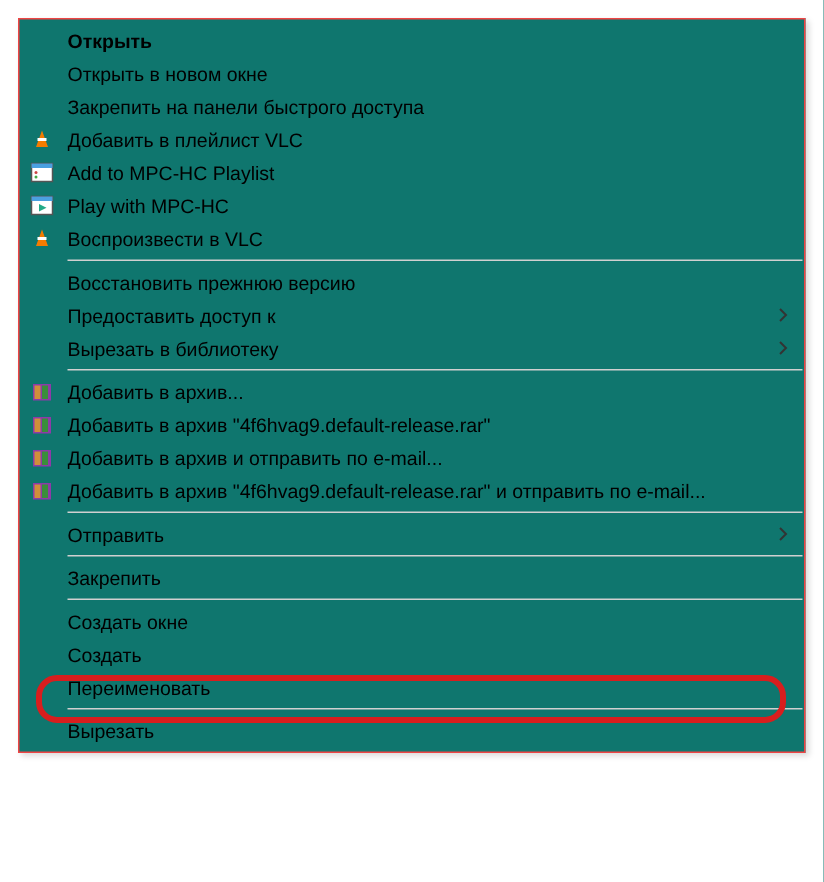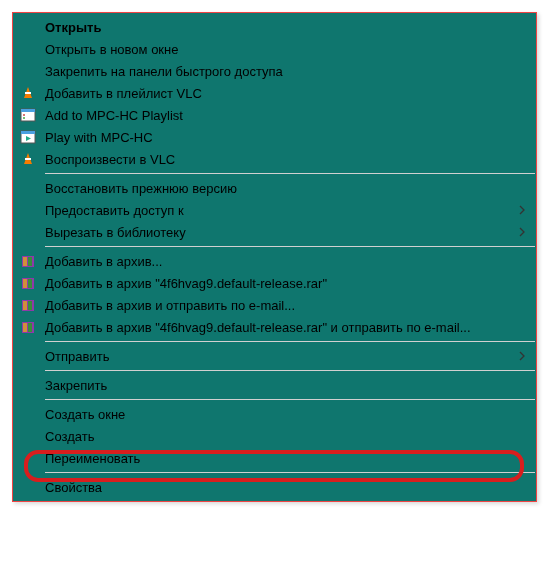--- a/index.html
+++ b/index.html
@@ -235,19 +235,19 @@
 
   <div class="item">
     <span class="icon"></span>
     <span class="label">Переименовать</span>
   </div>
 
   <div class="sep"></div>
 
   <div class="item">
     <span class="icon"></span>
-    <span class="label">Свойства</span>
+    <span class="label">Вырезать</span>
   </div>
 
 </div>
 
 <div class="highlight-box" style="left:24px; top:438px; width:500px; height:32px;"></div>
 </div>
 
 </body></html>

